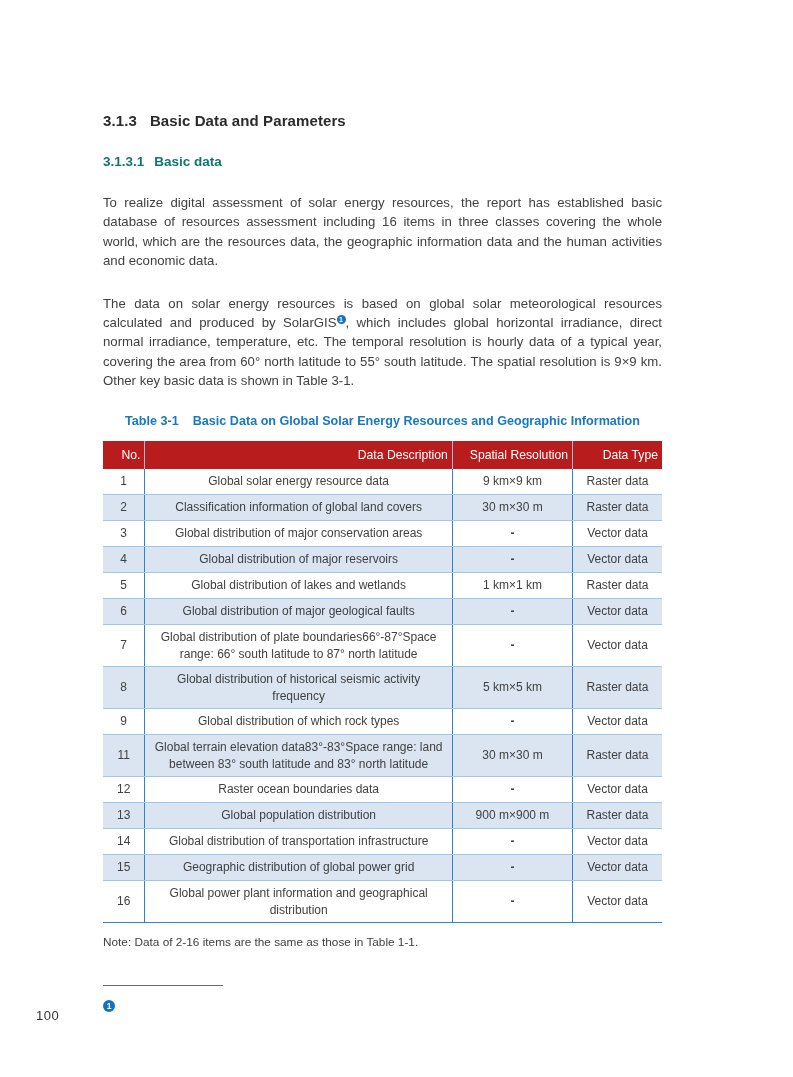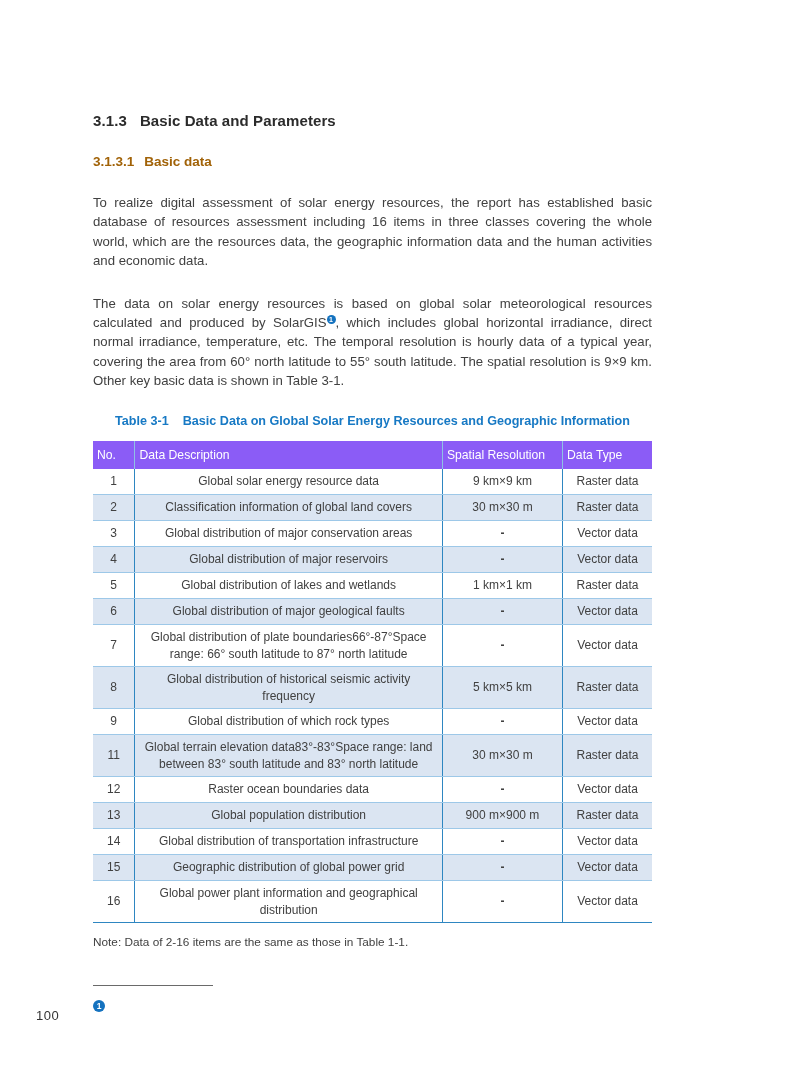--- a/index.html
+++ b/index.html
@@ -9,38 +9,38 @@
   .page {
     position: relative;
     width: 793px;
     height: 1077px;
     background: #ffffff;
     overflow: hidden;
   }
 
   .content {
     position: absolute;
-    left: 93px;
+    left: 103px;
     top: 112px;
     width: 559px;
   }
 
   h1.section-heading {
     font-size: 15px;
     font-weight: bold;
     color: #2b2b2b;
     margin-bottom: 25px;
     letter-spacing: 0.1px;
   }
   h1.section-heading .h-num { margin-right: 13px; }
 
   h2.subsection-heading {
     font-size: 13.5px;
     font-weight: bold;
-    color: #a16207;
+    color: #0f766e;
     margin-bottom: 24px;
   }
   h2.subsection-heading .h-num { margin-right: 10px; }
 
   p.body-para {
     font-size: 13.2px;
     line-height: 19.4px;
     color: #414141;
     text-align: justify;
     margin-bottom: 23px;
@@ -76,26 +76,26 @@
     table-layout: fixed;
     font-size: 12px;
     color: #414141;
   }
   table.data-table col.c-no   { width: 7.5%; }
   table.data-table col.c-desc { width: 55%; }
   table.data-table col.c-res  { width: 21.5%; }
   table.data-table col.c-type { width: 16%; }
 
   table.data-table th {
-    background: #8b5cf6;
+    background: #b91c1c;
     color: #ffffff;
     font-weight: normal;
     font-size: 12.2px;
     height: 28px;
-    text-align: left;
+    text-align: right;
     vertical-align: middle;
     padding: 2px 4px;
   }
   table.data-table th:not(:last-child) { border-right: 1px solid #8fc0e4; }
 
   table.data-table td {
     height: 26px;
     padding: 4px 8px;
     line-height: 16.5px;
     text-align: center;

